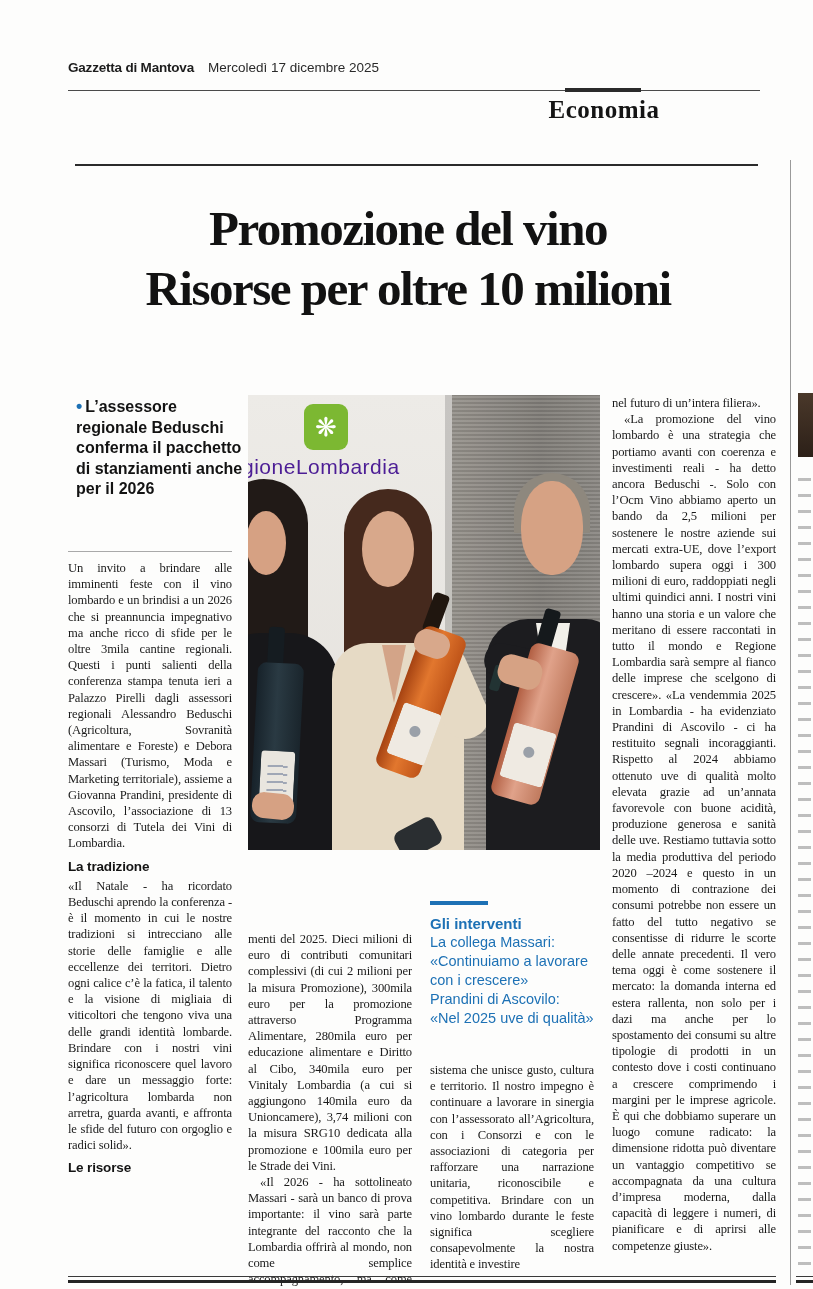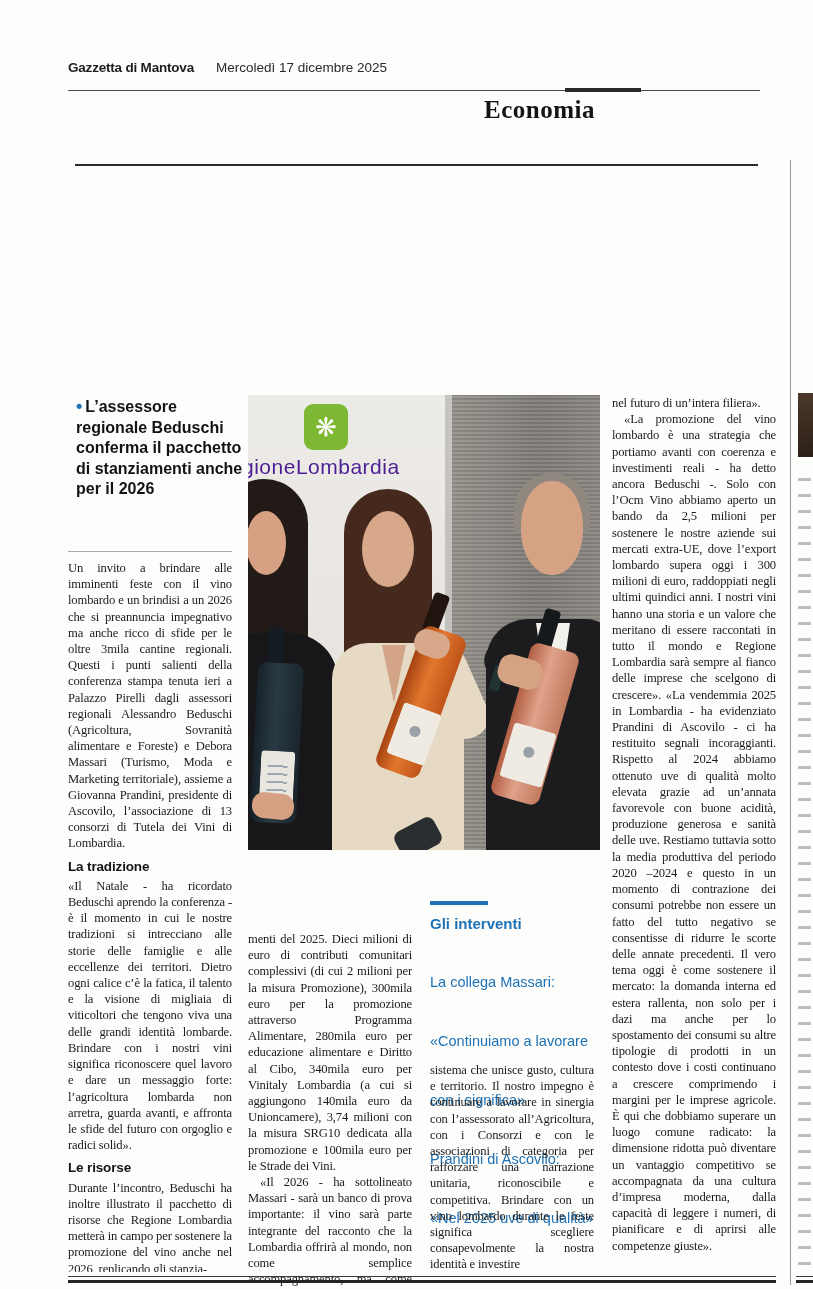--- a/index.html
+++ b/index.html
@@ -4,24 +4,24 @@
 <style>
   * { margin:0; padding:0; box-sizing:border-box; }
   html,body { background:#ffffff; }
   body { width:813px; height:1289px; overflow:hidden; font-family:"Liberation Serif", serif; }
   .page { position:relative; width:813px; height:1289px; background:#fdfdfc; overflow:hidden; }
   .abs { position:absolute; }
 
   
   .masthead { left:68px; top:60px; font-family:"Liberation Sans", sans-serif; font-size:13.5px; color:#1d1d1d; white-space:nowrap; }
   .masthead .paper { font-weight:700; letter-spacing:-0.2px; }
-  .masthead .date { margin-left:22px; color:#2a2a2a; }
+  .masthead .date { margin-left:14px; color:#2a2a2a; }
   .rule-top { left:68px; top:90px; width:692px; height:1px; background:#4a4a4a; }
   .rule-top-thick { left:565px; top:88px; width:76px; height:4px; background:#2b2b2b; }
-  .section-label { left:484px; top:96px; width:240px; text-align:left; font-family:"Liberation Serif", serif; font-weight:700; font-size:25px; color:#141414; letter-spacing:0.5px; }
+  .section-label { left:484px; top:96px; width:240px; text-align:center; font-family:"Liberation Serif", serif; font-weight:700; font-size:25px; color:#141414; letter-spacing:0.5px; }
 
   
   .rule-article { left:75px; top:164px; width:683px; height:2px; background:#2b2b2b; }
   .kicker { left:68px; top:174px; width:708px; text-align:center; font-family:"Liberation Serif", serif; font-weight:700; font-size:18px; color:#1d71b5; }
   .headline { left:44px; top:199px; width:728px; text-align:center; font-family:"Liberation Serif", serif; font-weight:700; font-size:49px; line-height:60px; letter-spacing:-1.5px; color:#121212; }
 
   
   .body-text { font-family:"Liberation Serif", serif; font-size:12.6px; line-height:16.2px; letter-spacing:-0.15px; color:#1b1b1b; text-align:justify; }
   .body-text p.indent { text-indent:12px; }
   .subhead { font-family:"Liberation Sans", sans-serif; font-weight:700; font-size:13.5px; color:#141414; margin:7px 0 3px 0; }
@@ -32,21 +32,21 @@
 
   .col1 { left:68px; top:560px; width:164px; height:712px; overflow:hidden; }
   .col2 { left:248px; top:901px; width:164px; height:368px; overflow:hidden;margin-top:30px; }
   .col3 { left:430px; top:1062px; width:164px; height:207px; overflow:hidden; }
   .col4 { left:612px; top:395px; width:164px; height:874px; overflow:hidden; }
 
   
   .pullquote { left:430px; top:901px; width:164px; font-family:"Liberation Sans", sans-serif; color:#1d71b5; }
   .pq-bar { width:58px; height:4px; background:#1d71b5; margin-bottom:9px; }
   .pq-title { font-weight:700; font-size:15px; line-height:19px; }
-  .pq-line { font-size:14.5px; line-height:19px;margin-top:40px; }
+  .pq-line { font-size:14.5px; line-height:19px; }
 
   
   .photo { left:248px; top:395px; width:352px; height:455px; overflow:hidden; background:#e9e7e3; }
   .photo > div { position:absolute; }
   .ph-wall-left { left:0; top:0; width:205px; height:100%; background:linear-gradient(180deg,#edebe7,#e4e1dc); }
   .ph-wall-edge { left:197px; top:0; width:9px; height:100%; background:rgba(0,0,0,0.16); }
   .ph-wall-col { left:204px; top:0; width:148px; height:100%;
       background:repeating-linear-gradient(0deg, rgba(255,255,255,0.07) 0 2px, rgba(0,0,0,0.08) 2px 4px), linear-gradient(90deg,#96928c,#807d78 60%,#8b8883); }
   .ph-logo { left:56px; top:9px; width:44px; height:46px; background:#7cb832; border-radius:9px; display:flex; align-items:center; justify-content:center; color:#ffffff; font-size:26px; font-family:"DejaVu Sans", sans-serif; }
   .ph-logo-text { left:-6px; top:60px; width:200px; font-family:"Liberation Sans", sans-serif; font-size:21px; letter-spacing:0.5px; color:#4c1d95; }
@@ -104,32 +104,35 @@
 <div class="page">
 
   <div class="abs masthead">
     <span class="paper">Gazzetta di Mantova</span><span class="date">Mercoledì 17 dicembre 2025</span>
   </div>
   <div class="abs rule-top"></div>
   <div class="abs rule-top-thick"></div>
   <div class="abs section-label">Economia</div>
 
   <div class="abs rule-article"></div>
+  <div class="abs headline">
+    <div>Promozione del vino</div>
+    <div>Risorse per oltre 10 milioni</div>
+  </div>
 
   <div class="abs standfirst">
     <span class="bullet">•</span><span>L’assessore regionale Beduschi conferma il pacchetto di stanziamenti anche per il 2026</span>
   </div>
   <div class="abs sf-rule"></div>
 
   <div class="abs col1 body-text">
     <p>Un invito a brindare alle imminenti feste con il vino lombardo e un brindisi a un 2026 che si preannuncia impegnativo ma anche ricco di sfide per le oltre 3mila cantine regionali. Questi i punti salienti della conferenza stampa tenuta ieri a Palazzo Pirelli dagli assessori regionali Alessandro Beduschi (Agricoltura, Sovranità alimentare e Foreste) e Debora Massari (Turismo, Moda e Marketing territoriale), assieme a Giovanna Prandini, presidente di Ascovilo, l’associazione di 13 consorzi di Tutela dei Vini di Lombardia.</p>
     <div class="subhead">La tradizione</div>
     <p>«Il Natale - ha ricordato Beduschi aprendo la conferenza - è il momento in cui le nostre tradizioni si intrecciano alle storie delle famiglie e alle eccellenze dei territori. Dietro ogni calice c’è la fatica, il talento e la visione di migliaia di viticoltori che tengono viva una delle grandi identità lombarde. Brindare con i nostri vini significa riconoscere quel lavoro e dare un messaggio forte: l’agricoltura lombarda non arretra, guarda avanti, e affronta le sfide del futuro con orgoglio e radici solid».</p>
     <div class="subhead">Le risorse</div>
-    <p>Durante l’incontro, Beduschi ha inoltre illustrato il pacchetto di risorse che Regione Lombardia metterà in campo per sostenere la promozione del vino anche nel 2026, replicando gli stanzia-</p>
   </div>
 
   <div class="abs photo">
     <div class="ph-wall-left"></div>
     <div class="ph-wall-edge"></div>
     <div class="ph-wall-col"></div>
     <div class="ph-logo">
         <span>❋</span>
       </div>
     <div class="ph-logo-text">gioneLombardia</div>
@@ -170,21 +173,21 @@
   <div class="abs col2 body-text">
     <p>menti del 2025. Dieci milioni di euro di contributi comunitari complessivi (di cui 2 milioni per la misura Promozione), 300mila euro per la promozione attraverso Programma Alimentare, 280mila euro per educazione alimentare e Diritto al Cibo, 340mila euro per Vinitaly Lombardia (a cui si aggiungono 140mila euro da Unioncamere), 3,74 milioni con la misura SRG10 dedicata alla promozione e 100mila euro per le Strade dei Vini.</p>
     <p class="indent">«Il 2026 - ha sottolineato Massari - sarà un banco di prova importante: il vino sarà parte integrante del racconto che la Lombardia offrirà al mondo, non come semplice accompagnamento, ma come protagonista di un</p>
   </div>
 
   <div class="abs pullquote">
     <div class="pq-bar"></div>
     <div class="pq-title">Gli interventi</div>
     <div class="pq-line">La collega Massari:</div>
     <div class="pq-line">«Continuiamo a lavorare</div>
-    <div class="pq-line">con i significa»</div>
+    <div class="pq-line">con i crescere»</div>
     <div class="pq-line">Prandini di Ascovilo:</div>
     <div class="pq-line">«Nel 2025 uve di qualità»</div>
   </div>
 
   <div class="abs col3 body-text">
     <p>sistema che unisce gusto, cultura e territorio. Il nostro impegno è continuare a lavorare in sinergia con l’assessorato all’Agricoltura, con i Consorzi e con le associazioni di categoria per rafforzare una narrazione unitaria, riconoscibile e competitiva. Brindare con un vino lombardo durante le feste significa scegliere consapevolmente la nostra identità e investire</p>
   </div>
 
   <div class="abs col4 body-text">
     <p>nel futuro di un’intera filiera».</p>

